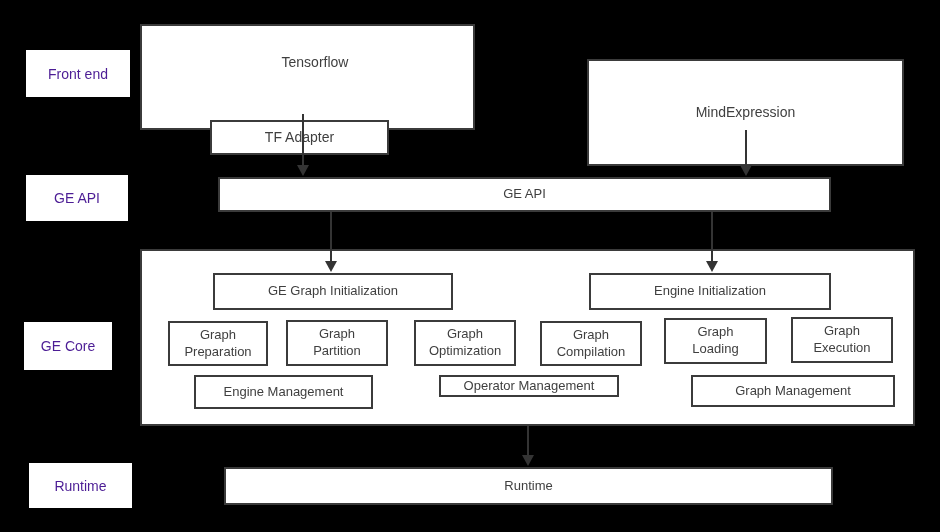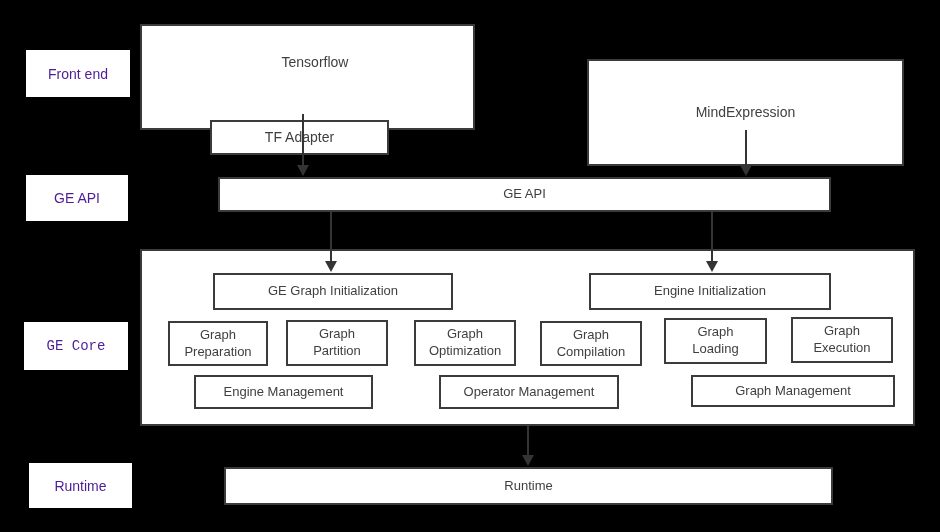--- a/index.html
+++ b/index.html
@@ -79,21 +79,21 @@
     border-top: 11px solid #343434;
   }
 </style>
 </head>
 <body>
 
 <div class="canvas">
 
   <div class="layer-label" style="left:26px; top:50px; width:104px; height:47px;">Front end</div>
   <div class="layer-label" style="left:26px; top:175px; width:102px; height:46px;">GE API</div>
-  <div class="layer-label" style="left:24px; top:322px; width:104px; height:48px;font-family:Liberation Mono, monospace;">GE Core</div>
+  <div class="layer-label" style="left:24px; top:322px; width:88px; height:48px;">GE Core</div>
   <div class="layer-label" style="left:29px; top:463px; width:103px; height:45px;">Runtime</div>
 
   <div class="box container-box" style="left:140px; top:24px; width:335px; height:106px;">
     <div class="box-title">Tensorflow</div>
     <div class="box flexcenter fs14" style="left:68px; top:53px; width:179px; height:35px;margin-top:41px;">TF Adapter</div>
   </div>
 
   <div class="box flexcenter fs14" style="left:587px; top:38px; width:317px; height:107px;margin-top:21px;">MindExpression</div>
 
   <div class="box flexcenter fs13" style="left:218px; top:177px; width:613px; height:35px;">GE API</div>
@@ -110,21 +110,21 @@
     <div class="box flexcenter fs13" style="left:272px; top:69px; width:102px; height:46px;">Graph
 Optimization</div>
     <div class="box flexcenter fs13" style="left:398px; top:70px; width:102px; height:45px;">Graph
 Compilation</div>
     <div class="box flexcenter fs13" style="left:522px; top:67px; width:103px; height:46px;">Graph
 Loading</div>
     <div class="box flexcenter fs13" style="left:649px; top:66px; width:102px; height:46px;">Graph
 Execution</div>
 
     <div class="box flexcenter fs13" style="left:52px; top:124px; width:179px; height:34px;text-align:right;">Engine Management</div>
-    <div class="box flexcenter fs13" style="left:297px; top:124px; width:180px; height:34px;">Operator Management</div>
+    <div class="box flexcenter fs13" style="left:297px; top:124px; width:180px; height:22px;">Operator Management</div>
     <div class="box flexcenter fs13" style="left:549px; top:124px; width:204px; height:32px;">Graph Management</div>
   </div>
 
   <div class="box flexcenter fs13" style="left:224px; top:467px; width:609px; height:38px;">Runtime</div>
 
   <div class="arrow" style="left:297px; top:114px; height:62px;">
     <div class="arrow-line"></div>
     <div class="arrow-head"></div>
   </div>
   <div class="arrow" style="left:740px; top:130px; height:46px;">

